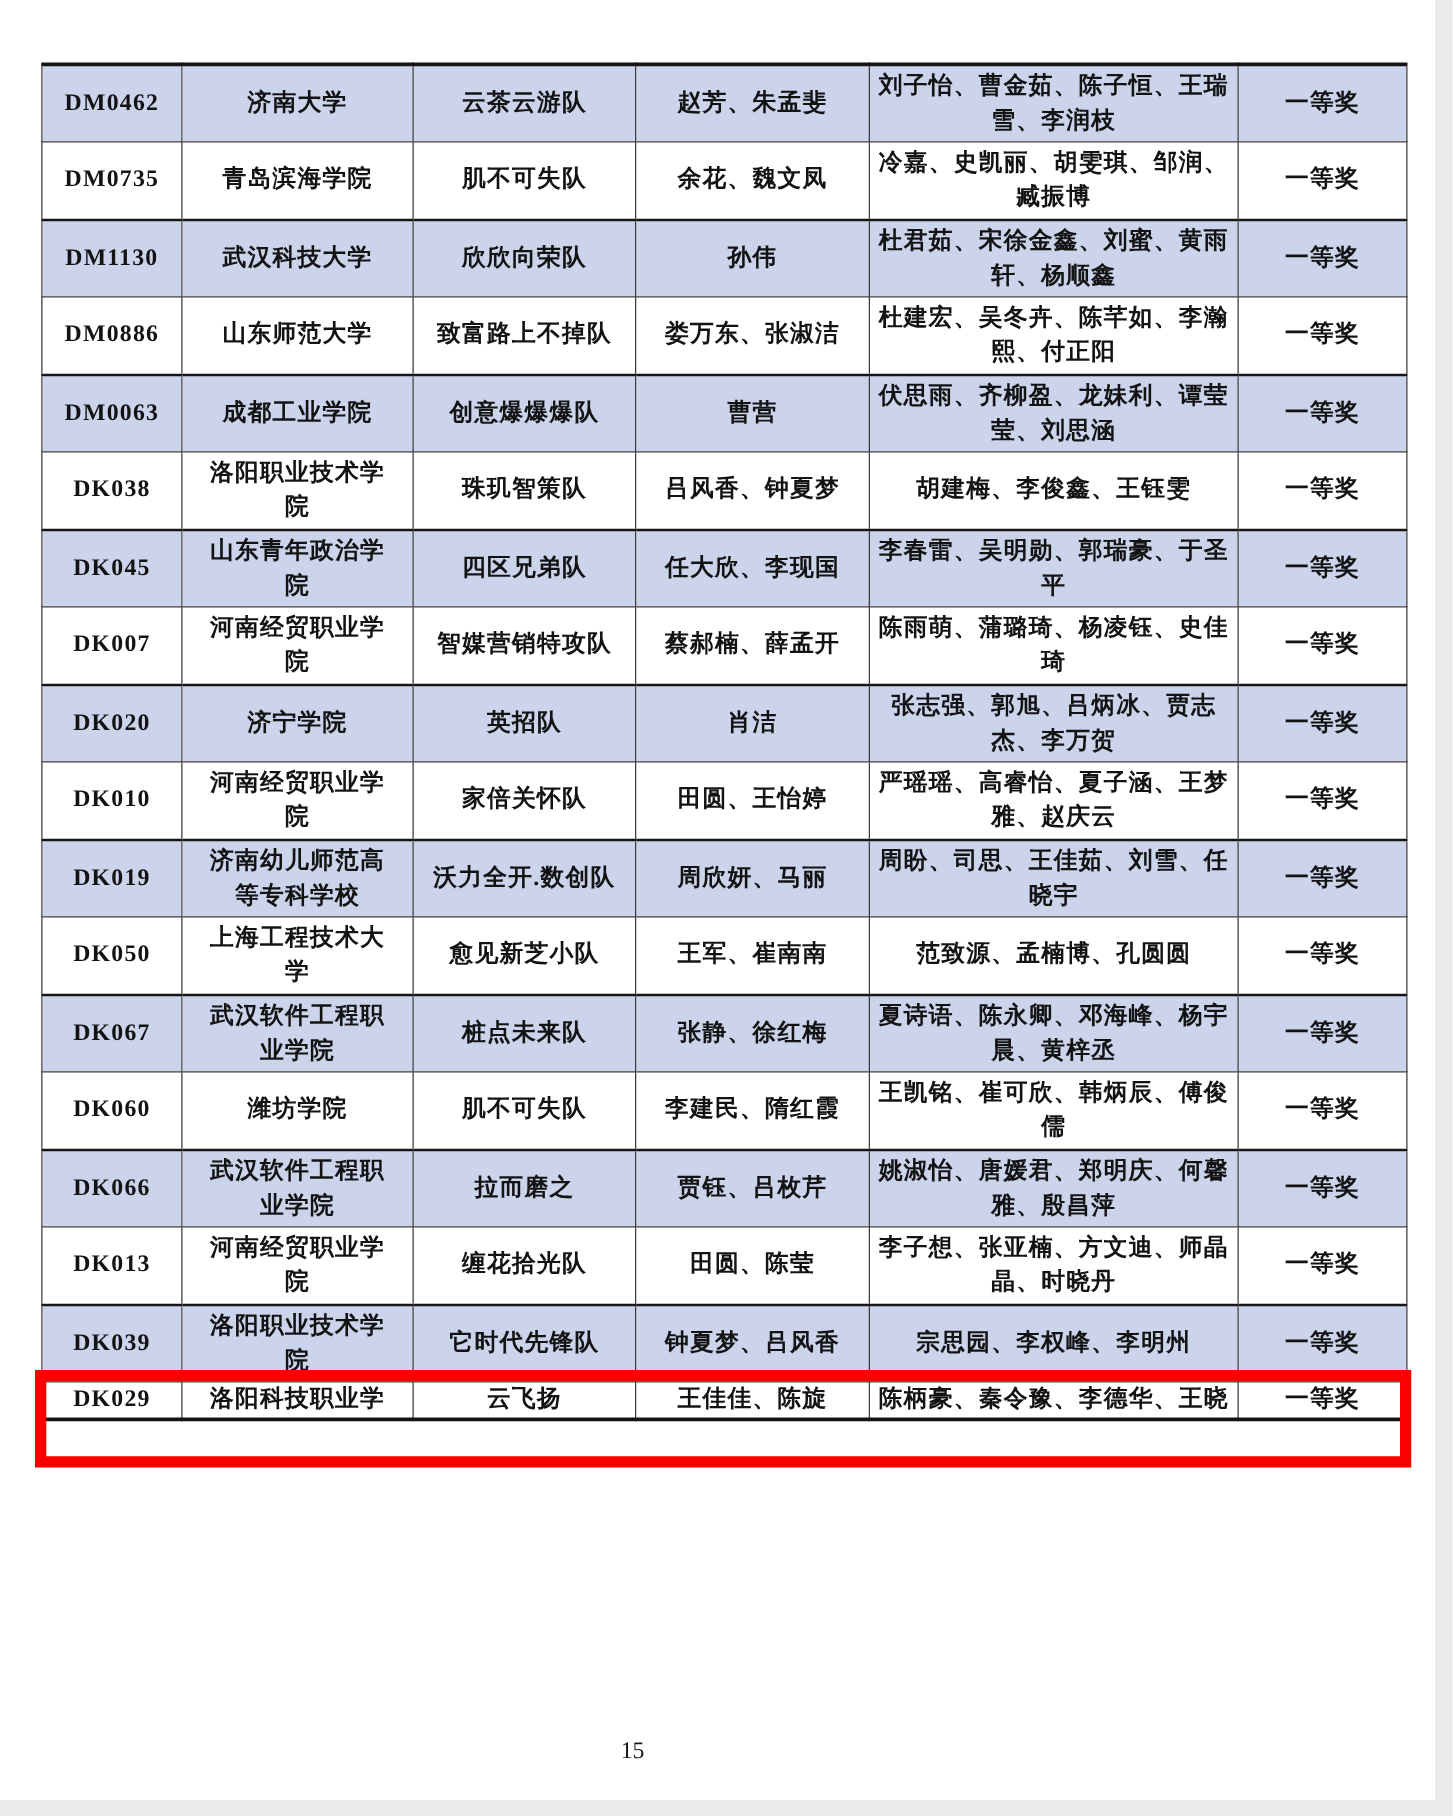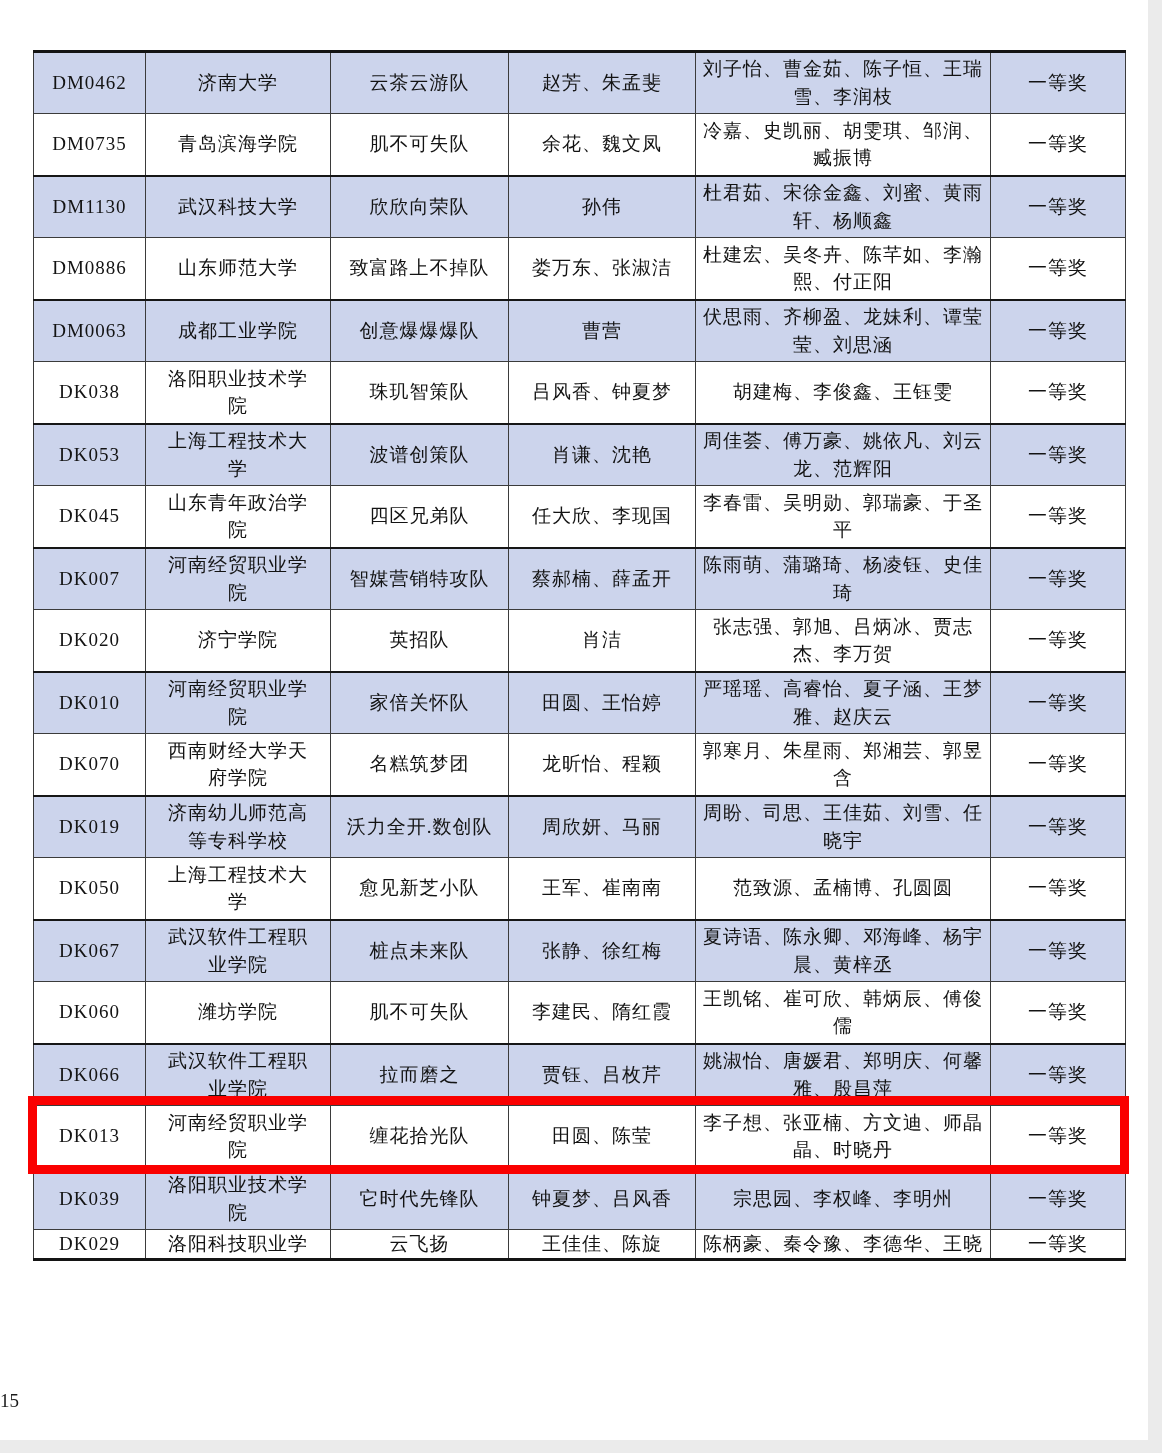--- a/index.html
+++ b/index.html
@@ -19,21 +19,21 @@
   table.award-table {
     position:absolute; left:33px; top:50px;
     width:1092px;
     border-collapse:collapse;
     table-layout:fixed;
     border-top:3px solid #141414;
     border-bottom:3px solid #141414;
     border-left:1px solid #353535;
     border-right:1px solid #353535;
   }
-  table.award-table tr { height:62px; background:#ffffff; }
+  table.award-table tr { height:62px; background:#ffffff;font-weight:bold; }
   table.award-table tr:nth-child(odd) { background:var(--row-alt); }
   table.award-table tr:nth-child(odd) td { border-top-width:2px; border-top-color:#161616; }
   table.award-table tr.clipped { height:24px; }
   table.award-table td {
     border:1px solid #3b3b3b;
     text-align:center;
     vertical-align:middle;
     font-size:19px;
     letter-spacing:1px;
     line-height:1.45;
@@ -47,20 +47,21 @@
   td.cell-members { padding:0 6px; letter-spacing:0.4px; }
   .highlight-box {
     position:absolute;
     border:9px solid #fa0000;
     pointer-events:none;
     display:none;
   }
   .page-number {
     position:absolute;
     top:1390px; left:0; width:1012px;
+    text-align:center;
     font-size:19px;
     color:#1a1a1a;
   }
 </style>
 </head>
 <body>
 
 <div class="page">
 
   <table class="award-table">
@@ -115,28 +116,20 @@
         </tr>
         <tr>
           <td class="cell-id">DK038</td>
           <td class="cell-school">洛阳职业技术学院</td>
           <td class="cell-team">珠玑智策队</td>
           <td class="cell-advisors">吕风香、钟夏梦</td>
           <td class="cell-members">胡建梅、李俊鑫、王钰雯</td>
           <td class="cell-award">一等奖</td>
         </tr>
         <tr>
-          <td class="cell-id">DK053</td>
-          <td class="cell-school">上海工程技术大学</td>
-          <td class="cell-team">波谱创策队</td>
-          <td class="cell-advisors">肖谦、沈艳</td>
-          <td class="cell-members">周佳荟、傅万豪、姚依凡、刘云龙、范辉阳</td>
-          <td class="cell-award">一等奖</td>
-        </tr>
-        <tr>
           <td class="cell-id">DK045</td>
           <td class="cell-school">山东青年政治学院</td>
           <td class="cell-team">四区兄弟队</td>
           <td class="cell-advisors">任大欣、李现国</td>
           <td class="cell-members">李春雷、吴明勋、郭瑞豪、于圣平</td>
           <td class="cell-award">一等奖</td>
         </tr>
         <tr>
           <td class="cell-id">DK007</td>
           <td class="cell-school">河南经贸职业学院</td>
@@ -152,28 +145,20 @@
           <td class="cell-advisors">肖洁</td>
           <td class="cell-members">张志强、郭旭、吕炳冰、贾志杰、李万贺</td>
           <td class="cell-award">一等奖</td>
         </tr>
         <tr>
           <td class="cell-id">DK010</td>
           <td class="cell-school">河南经贸职业学院</td>
           <td class="cell-team">家倍关怀队</td>
           <td class="cell-advisors">田圆、王怡婷</td>
           <td class="cell-members">严瑶瑶、高睿怡、夏子涵、王梦雅、赵庆云</td>
-          <td class="cell-award">一等奖</td>
-        </tr>
-        <tr>
-          <td class="cell-id">DK070</td>
-          <td class="cell-school">西南财经大学天府学院</td>
-          <td class="cell-team">名糕筑梦团</td>
-          <td class="cell-advisors">龙昕怡、程颖</td>
-          <td class="cell-members">郭寒月、朱星雨、郑湘芸、郭昱含</td>
           <td class="cell-award">一等奖</td>
         </tr>
         <tr>
           <td class="cell-id">DK019</td>
           <td class="cell-school">济南幼儿师范高等专科学校</td>
           <td class="cell-team">沃力全开.数创队</td>
           <td class="cell-advisors">周欣妍、马丽</td>
           <td class="cell-members">周盼、司思、王佳茹、刘雪、任晓宇</td>
           <td class="cell-award">一等奖</td>
         </tr>

